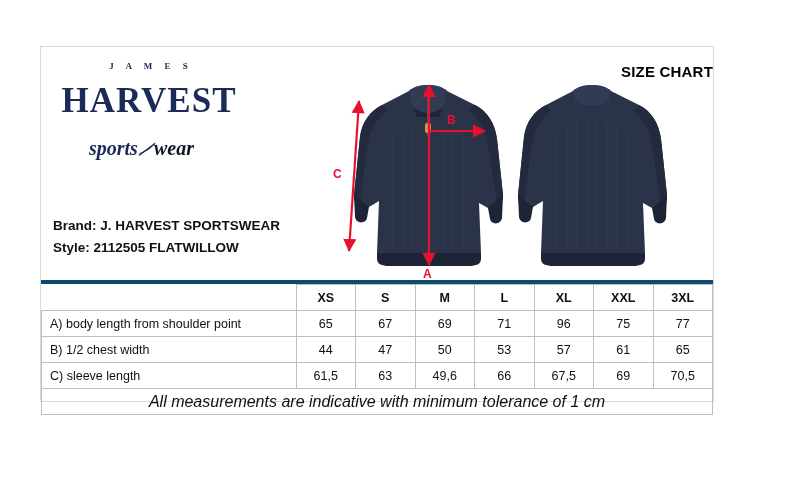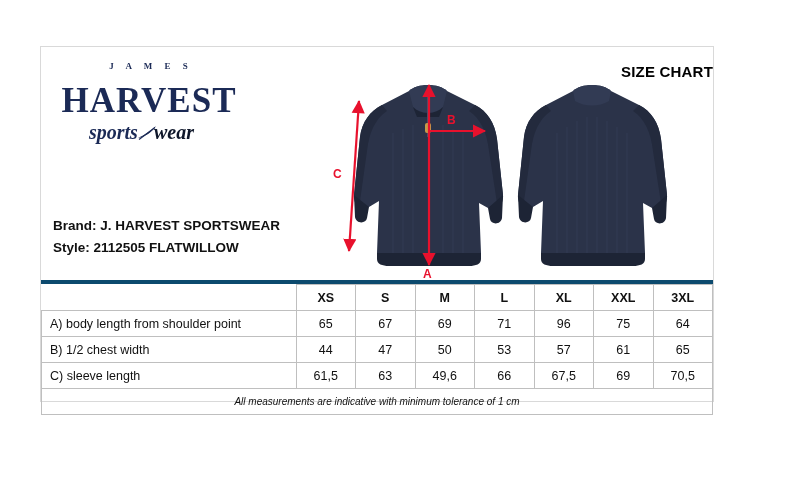--- a/index.html
+++ b/index.html
@@ -51,21 +51,21 @@
   .brand-harvest {
     font-family: "Liberation Serif", serif;
     font-size: 35px;
     line-height: 36px;
     font-weight: bold;
     color: #1b2a56;
     letter-spacing: 1px;
     margin-top: 12px;
   }
   .brand-sports-wrap {
-    margin-top: 2px;
+    margin-top: 18px;
     position: relative;
     height: 26px;
   }
   .brand-sports {
     font-family: "Liberation Serif", serif;
     font-style: italic;
     font-size: 20px;
     font-weight: bold;
     color: #1b2a56;
     position: absolute;
@@ -168,21 +168,21 @@
     width: 246px;
     margin-top: 12px;
   }
   table.size-table .blank-head {
     border-left: none;
     border-top: none;
   }
   .note-row td {
     text-align: left;
     padding-left: 8px;
-    font-size: 10px;
+    font-size: 16px;
     font-style: italic;
     color: #222222;
     font-weight: bold;
     height: 22px;
   }
 </style>
 </head>
 <body>
 
 <div class="sheet">
@@ -312,21 +312,21 @@
     </thead>
     <tbody>
       <tr>
         <td class="row-label">A) body length from shoulder point</td>
         <td>65</td>
         <td>67</td>
         <td>69</td>
         <td>71</td>
         <td>96</td>
         <td>75</td>
-        <td>64</td>
+        <td>77</td>
       </tr>
       <tr>
         <td class="row-label">B) 1/2 chest width</td>
         <td>44</td>
         <td>47</td>
         <td>50</td>
         <td>53</td>
         <td>57</td>
         <td>61</td>
         <td>65</td>

